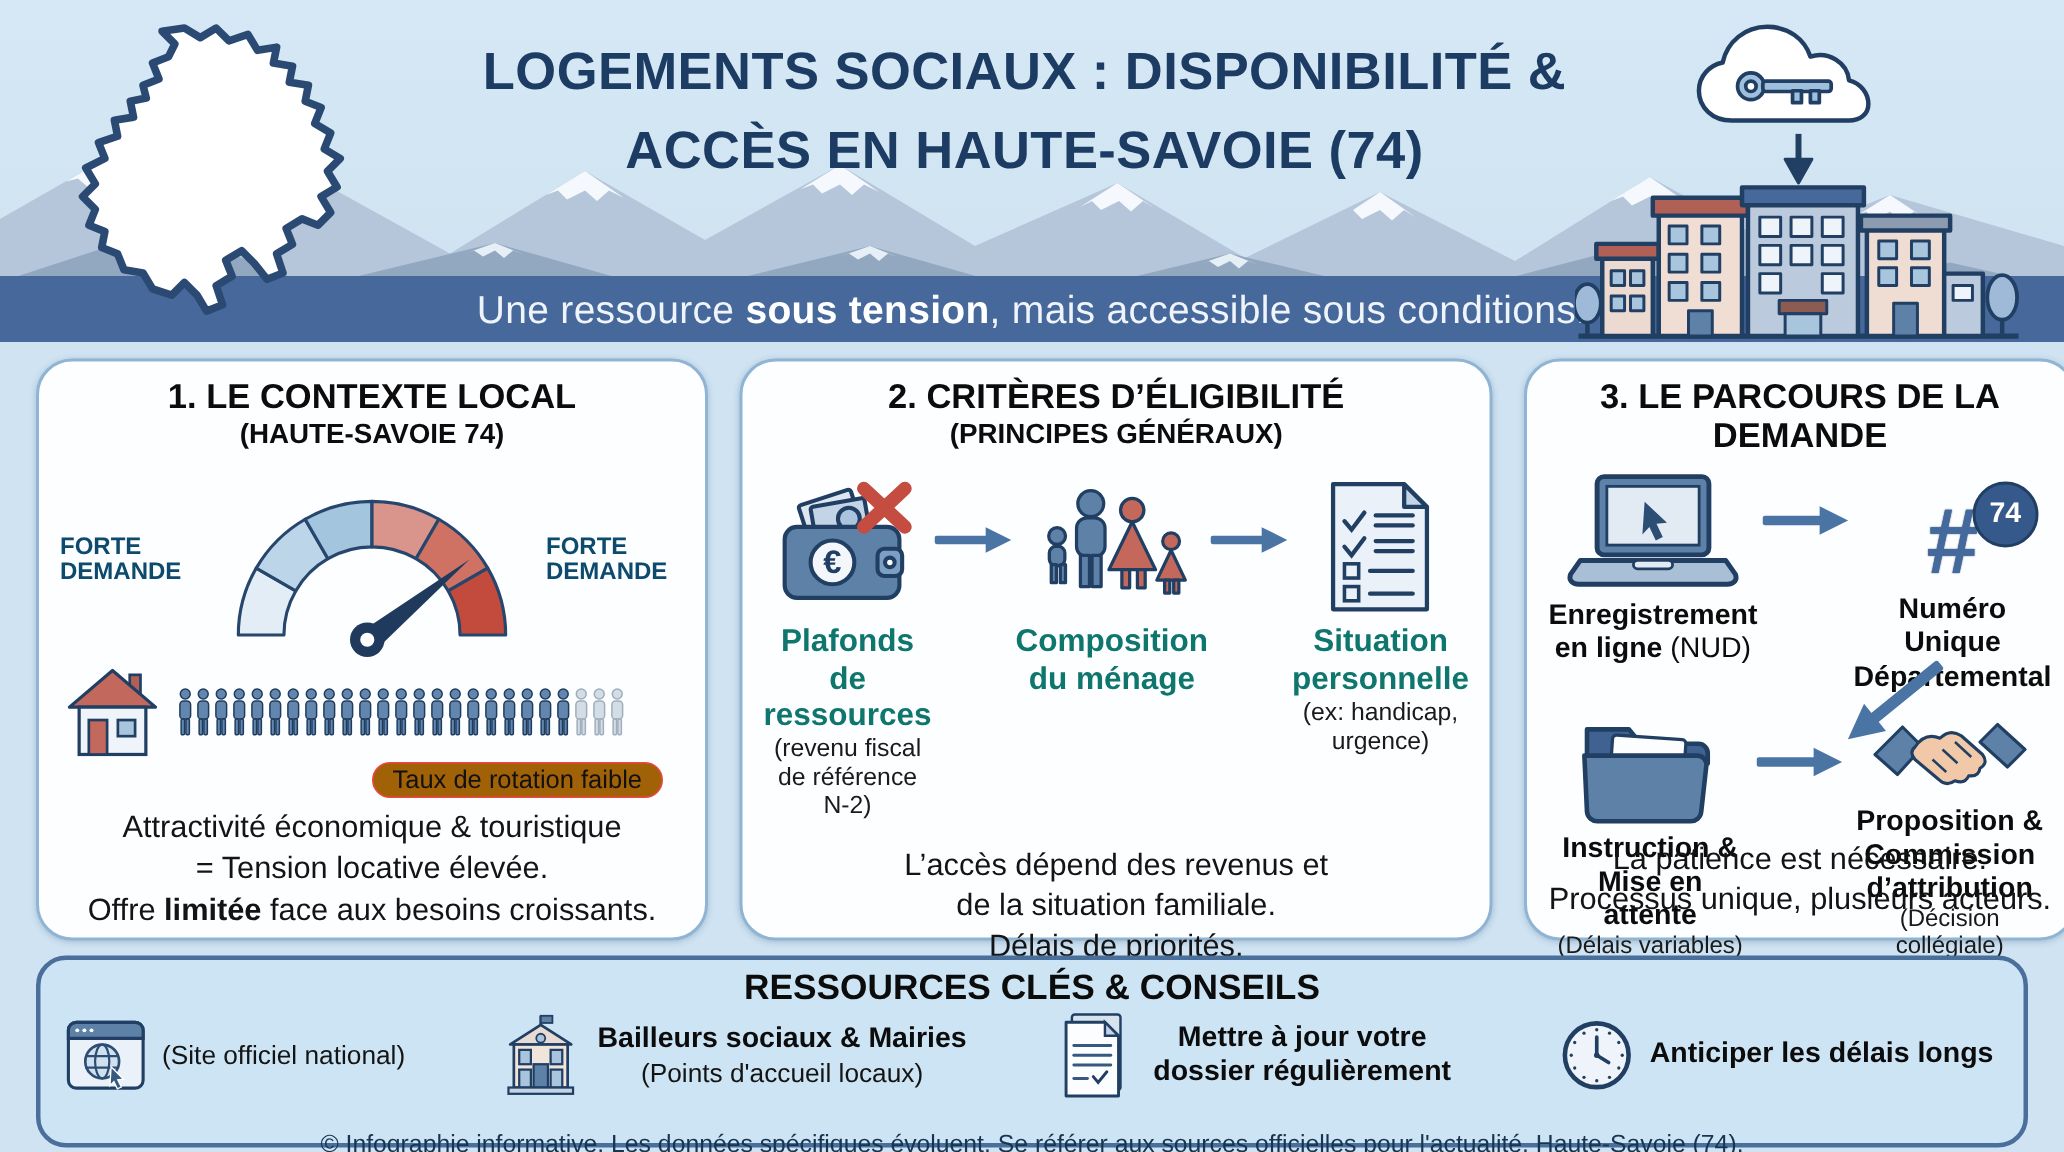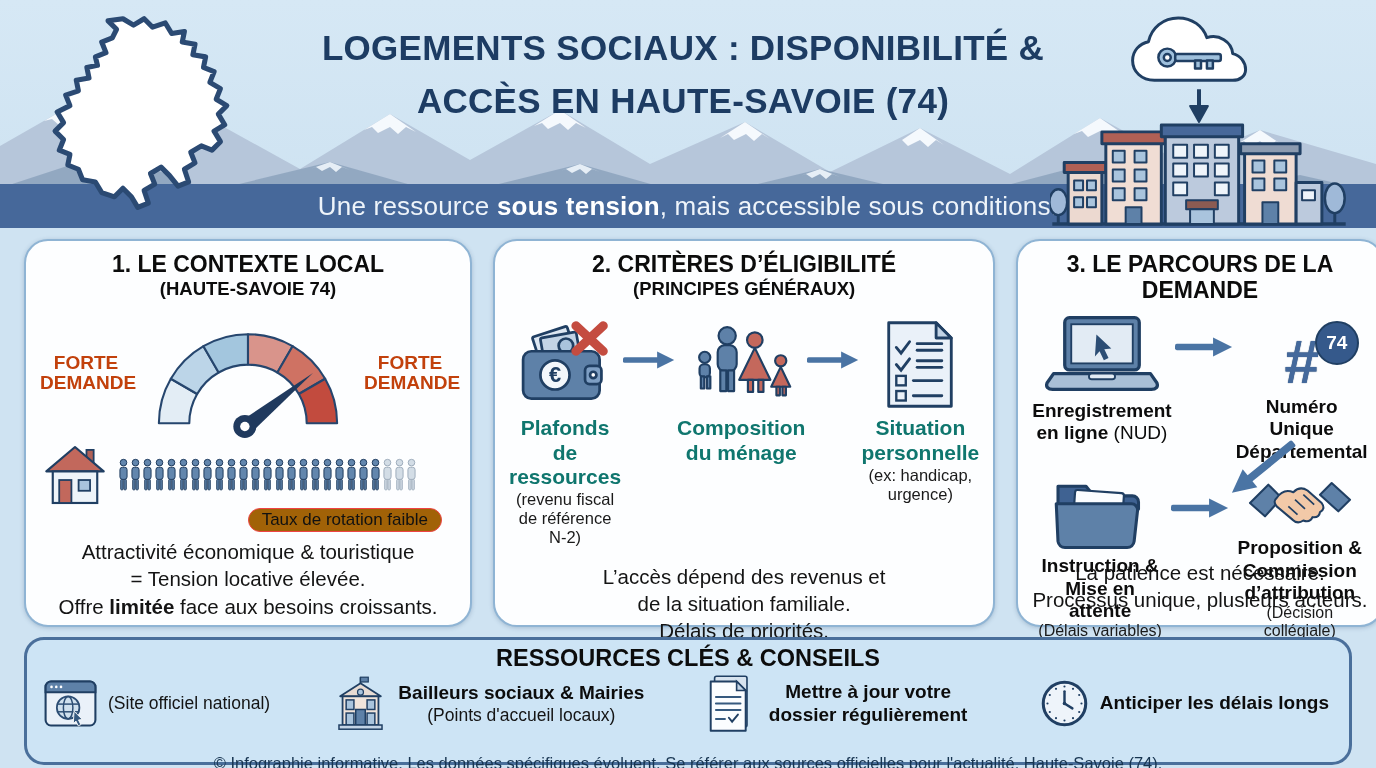--- a/index.html
+++ b/index.html
@@ -22,21 +22,21 @@
   .row{position:absolute;top:239px;left:24px;right:24px;height:388px;display:flex;gap:21px;z-index:4;}
   .panel{flex:1;background:#fdfeff;border:2px solid #8fb4d4;border-radius:24px;
     box-shadow:0 1px 4px rgba(40,70,110,.25);padding:10px 14px;box-sizing:border-box;position:relative;}
   .p-title{text-align:center;font-size:23px;font-weight:700;color:#0c0c0c;line-height:1.15;}
   .p-sub{text-align:center;font-size:18.5px;font-weight:700;color:#0c0c0c;margin-top:1px;}
   .summary{text-align:center;font-size:20.5px;color:#141414;line-height:1.32;}
   .summary b{font-weight:700;}
 
   
   .gauge-row{display:flex;align-items:center;justify-content:center;margin-top:8px;}
-  .gauge-lab{width:92px;text-align:center;font-size:19px;font-weight:700;color:#c2410c;line-height:1.1;}
+  .gauge-lab{width:92px;font-size:16px;font-weight:700;color:#0c4a6e;line-height:1.1;}
   .house-row{display:flex;align-items:center;margin-top:6px;padding:0 2px;}
   .people{display:flex;gap:1px;align-items:flex-end;margin-left:10px;flex:1;}
   .pill-wrap{text-align:right;margin:2px 14px 4px 0;}
   .pill{display:inline-block;background:#a16207;border:1px solid #ef4444;border-radius:12px;
     padding:1px 13px;font-size:17px;color:#111;}
   .p1-summary{margin-top:6px;}
 
   
   .steps{display:flex;align-items:flex-start;margin-top:14px;}
   .step{flex:1;text-align:center;}

